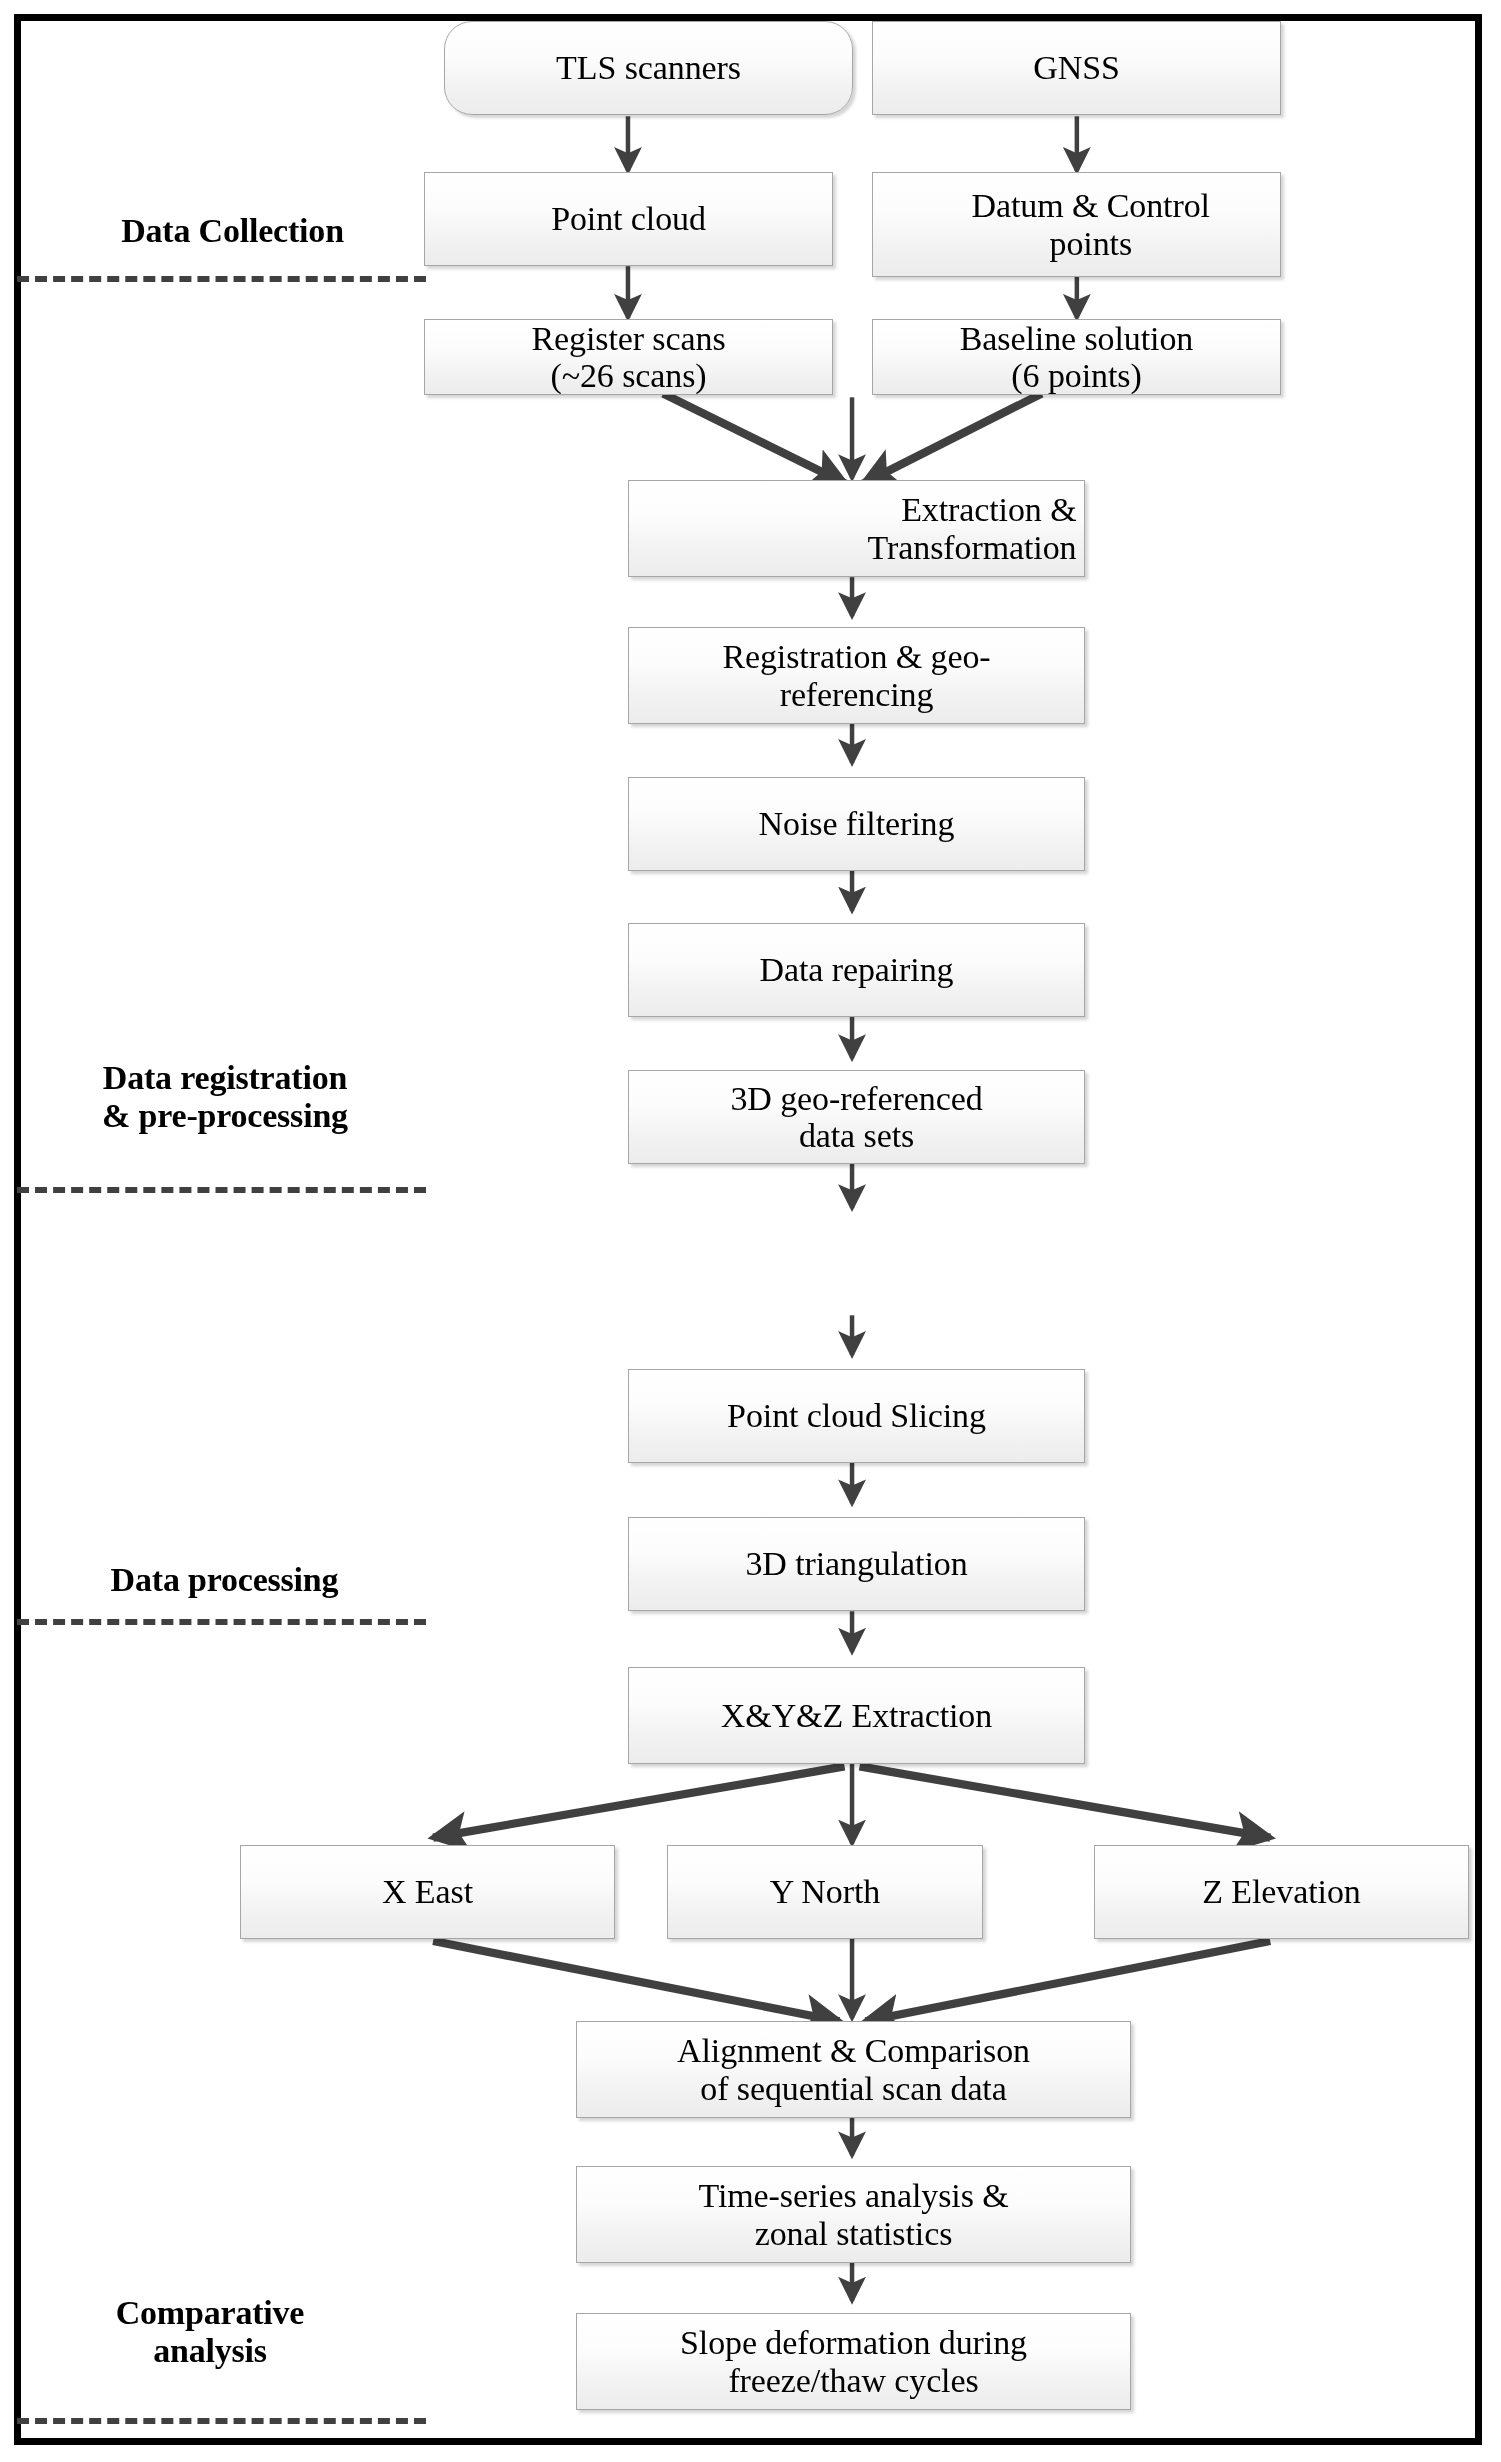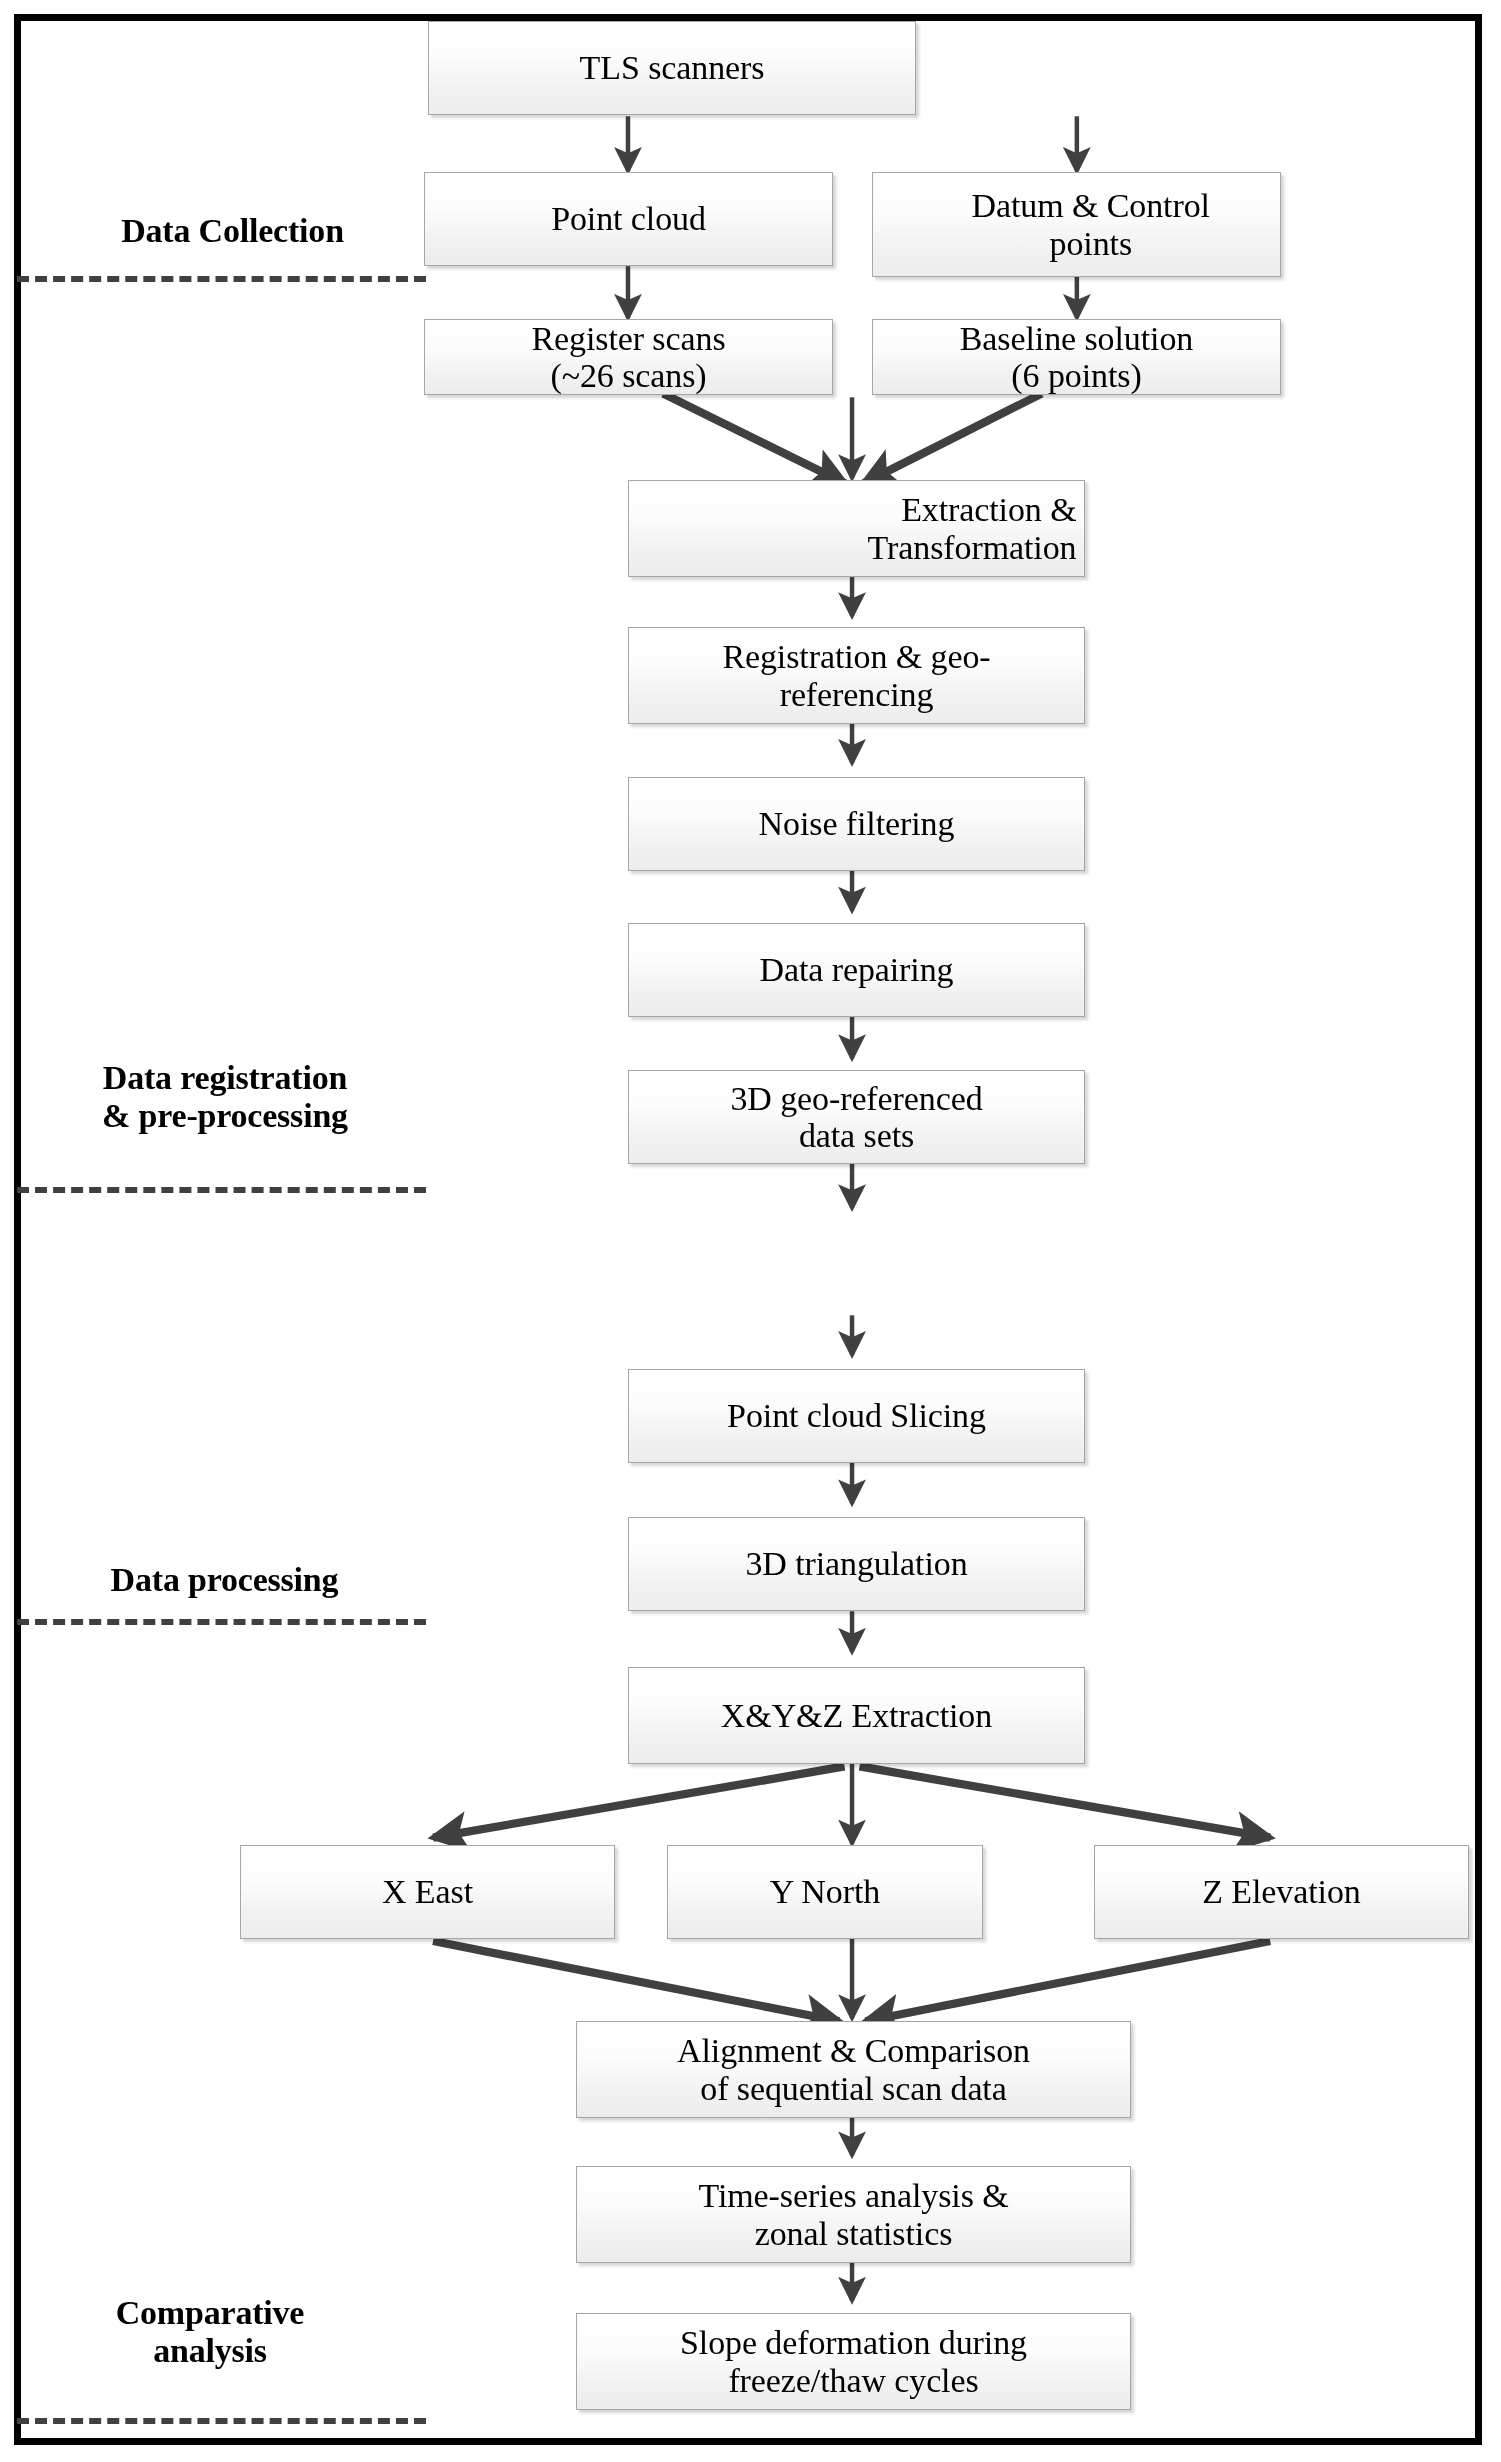--- a/index.html
+++ b/index.html
@@ -134,24 +134,27 @@
 
     <g stroke="#404040" fill="none" stroke-width="11">
       <line x1="1127" y1="2357" x2="578" y2="2452" marker-end="url(#ahb)"></line>
       <line x1="1147" y1="2357" x2="1695" y2="2452" marker-end="url(#ahb)"></line>
 
       <line x1="578" y1="2590" x2="1120" y2="2697" marker-end="url(#ahb)"></line>
       <line x1="1695" y1="2590" x2="1155" y2="2697" marker-end="url(#ahb)"></line>
     </g>
   </svg>
 
-  <div class="node" style="left:428px; top:21px; width:488px; height:94px;">
+  <div class="node" style="left:444px; top:21px; width:409px; height:94px;border-radius:28px;">
     <span>TLS scanners</span>
   </div>
 
+  <div class="node" style="left:872px; top:21px; width:409px; height:94px;">
+    <span>GNSS</span>
+  </div>
 
   <div class="node" style="left:424px; top:172px; width:409px; height:94px;">
     <span>Point cloud</span>
   </div>
 
   <div class="node" style="left:872px; top:172px; width:409px; height:105px;padding-left:36px;">
     <span>Datum &amp; Control<br>points</span>
   </div>
 
   <div class="node" style="left:424px; top:319px; width:409px; height:76px;">

